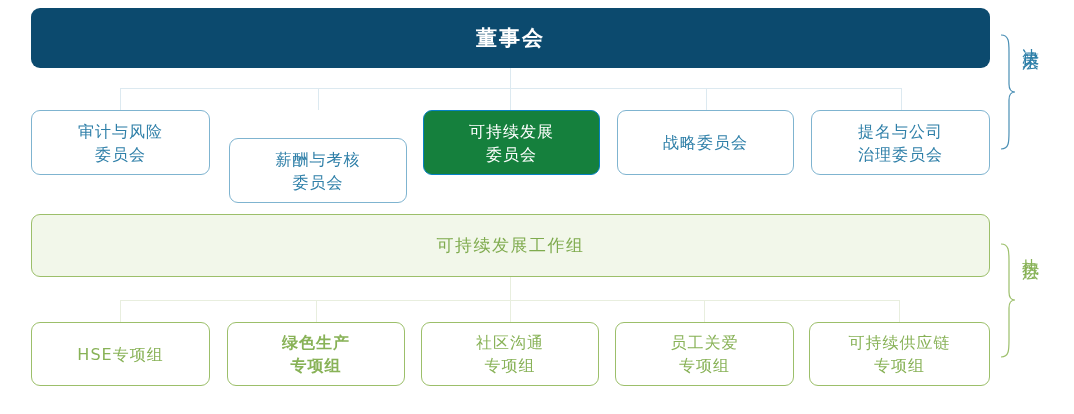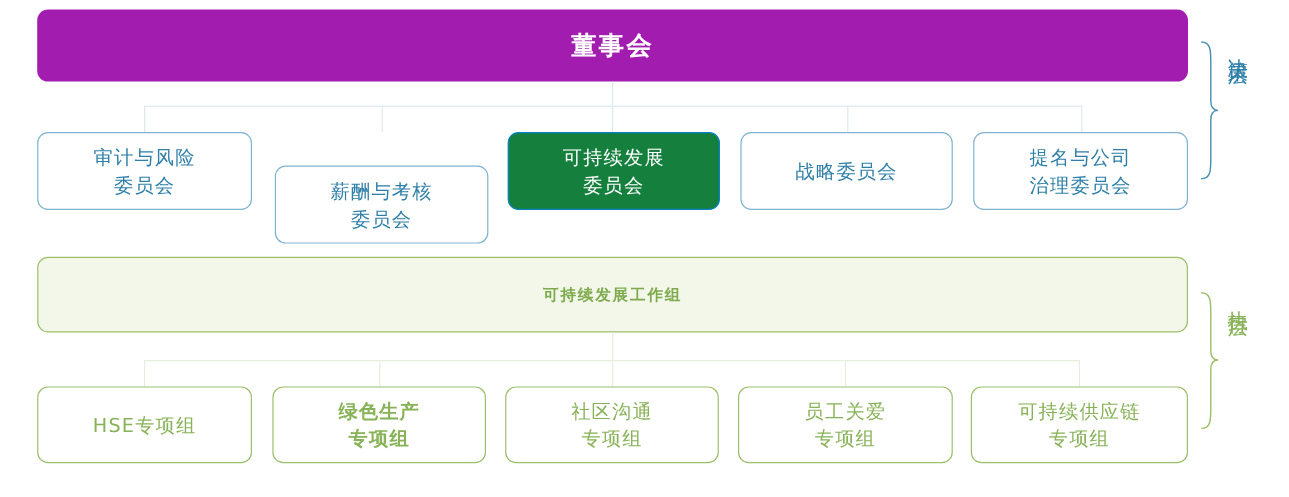--- a/index.html
+++ b/index.html
@@ -14,21 +14,21 @@
   
   .line { position: absolute; background: #dce9f0; }
   .line.green { background: #e8eede; }
   .line.v { width: 1px; }
   .line.h { height: 1px; }
 
   
   .banner {
     position: absolute;
     left: 31px; top: 8px; width: 959px; height: 60px;
-    background: #a21caf;
+    background: #0c4a6e;
     border-radius: 9px;
     display: flex; align-items: center; justify-content: center;
     color: #ffffff;
     font-size: 21px;
     font-weight: 700;
     letter-spacing: 2px;
   }
 
   
   .cbox {
@@ -53,23 +53,22 @@
 
   
   .band {
     position: absolute;
     left: 31px; top: 214px; width: 959px; height: 63px;
     background: #f2f7ea;
     border: 1px solid #9cbf6a;
     border-radius: 9px;
     display: flex; align-items: center; justify-content: center;
     color: #7fab4e;
-    font-size: 13px;
+    font-size: 17px;
     letter-spacing: 1.5px;
-    font-weight: bold;
   }
 
   
   .gbox {
     position: absolute;
     top: 322px; height: 64px;
     border: 1px solid #9cbf6a;
     border-radius: 9px;
     background: #ffffff;
     color: #88b257;

